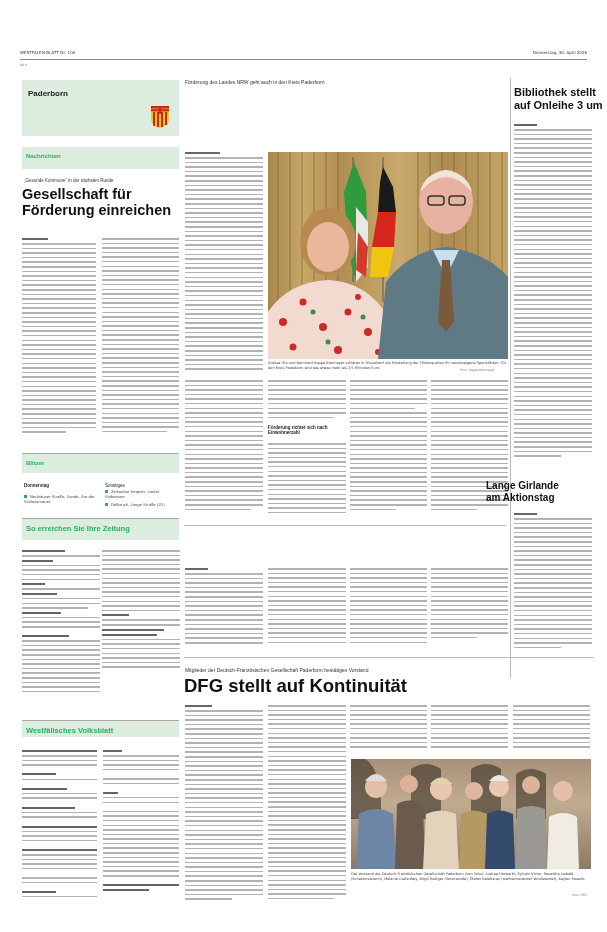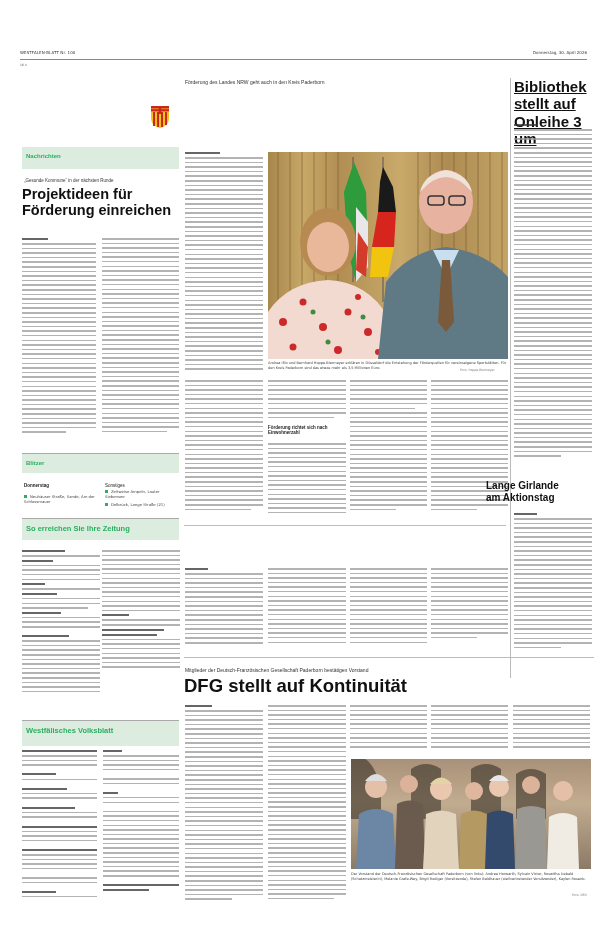--- a/index.html
+++ b/index.html
@@ -45,36 +45,39 @@
 <body>
 
 <div class="page">
 
   <div class="masthead">
     <span class="left">WESTFALEN-BLATT Nr. 100</span>
     <span class="right">Donnerstag, 30. April 2026</span>
   </div>
   <div class="pagenum">16 ↕</div>
 
+  <div class="box-green loc-box">
+    <span class="title">Paderborn</span>
+  </div>
   <svg class="crest" viewBox="0 0 20 24">
     <path d="M1 1 H19 V13 Q19 21 10 23 Q1 21 1 13 Z" fill="#f3c21a"></path>
     <rect x="3" y="7" width="2" height="14" fill="#c8281e"></rect>
     <rect x="7" y="7" width="2" height="15" fill="#c8281e"></rect>
     <rect x="11" y="7" width="2" height="15" fill="#c8281e"></rect>
     <rect x="15" y="7" width="2" height="13" fill="#c8281e"></rect>
     <rect x="1" y="1" width="18" height="2.5" fill="#c8281e"></rect>
     <rect x="8.8" y="1" width="2.4" height="8" fill="#c8281e"></rect>
     <rect x="1" y="4.2" width="18" height="2.2" fill="#c8281e"></rect>
   </svg>
 
   <div class="box-green sec-bar" style="top:147px;">
     <span class="lbl">Nachrichten</span>
   </div>
   <div class="kicker" style="left:24px; top:178px;">„Gesunde Kommune“ in der nächsten Runde</div>
-  <div class="headline" style="left:22px; top:187px; width:165px; font-size:14.5px;">Projektideen für Förderung einreichen</div>
+  <div class="headline" style="left:22px; top:187px; width:165px; font-size:14.5px;">Gesellschaft für Förderung einreichen</div>
 
   <div class="textcol" style="left:22px; top:238px; width:74px; height:205px;">
     <div class="ln bold" style="width:35%"></div>
       <div class="ln"></div>
       <div class="ln"></div>
       <div class="ln"></div>
       <div class="ln"></div>
       <div class="ln"></div>
       <div class="ln"></div>
       <div class="ln"></div>
@@ -227,21 +230,21 @@
       <div class="ln bold" style="width:70%"></div>
       <div class="ln"></div>
       <div class="ln"></div>
       <div class="ln"></div>
       <div class="ln"></div>
       <div class="ln"></div>
       <div class="ln"></div>
       <div class="ln"></div>
   </div>
 
-  <div class="box-green sec-bar" style="top:720px; height:26px; border-top:1px solid #aaa;">
+  <div class="box-green sec-bar" style="top:720px; height:17px; border-top:1px solid #aaa;">
     <span class="lbl big">Westfälisches Volksblatt</span>
   </div>
   <div class="textcol" style="left:22px; top:750px; width:75px; height:160px;">
     <div class="ln bold"></div>
       <div class="ln"></div>
       <div class="ln"></div>
       <div class="ln"></div>
       <div class="ln gap"></div>
       <div class="ln bold" style="width:45%"></div>
       <div class="ln"></div>
@@ -777,21 +780,21 @@
           <path d="M164 110 L166 50 Q180 44 194 50 L196 110 Z" fill="#9a9892"></path>
         <circle cx="212" cy="32" r="10" fill="#e4c0a8"></circle>
           <path d="M196 110 L198 58 Q212 50 226 58 L228 110 Z" fill="#f1ece3"></path>
       </g>
     </svg>
   </div>
   <div class="caption" style="left:351px; top:872px; width:240px;">Der Vorstand der Deutsch-Französischen Gesellschaft Paderborn (von links): Andrea Horwarth, Sylvain Victor, Roswitha Liebald (Schatzmeisterin), Melanie Grafe-Wey, Birgit Rodiger (Vorsitzende), Stefan Baldhauer (stellvertretender Vorsitzender), Kaylen Rosenb.</div>
   <div class="caption" style="left:572px; top:894px; font-size:3px; color:#777;">Foto: DFG</div>
 
   <div class="right-col-border"></div>
-  <div class="headline" style="left:514px; top:78px; width:90px; font-size:15px; line-height:1.15;text-decoration:underline;">Bibliothek stellt auf Onleihe 3 um</div>
+  <div class="headline" style="left:514px; top:86px; width:90px; font-size:11px; line-height:1.15;">Bibliothek stellt auf Onleihe 3 um</div>
   <div class="textcol" style="left:514px; top:124px; width:78px; height:340px;">
     <div class="ln bold" style="width:30%"></div>
       <div class="ln"></div>
       <div class="ln"></div>
       <div class="ln"></div>
       <div class="ln"></div>
       <div class="ln"></div>
       <div class="ln"></div>
       <div class="ln"></div>
       <div class="ln"></div>

